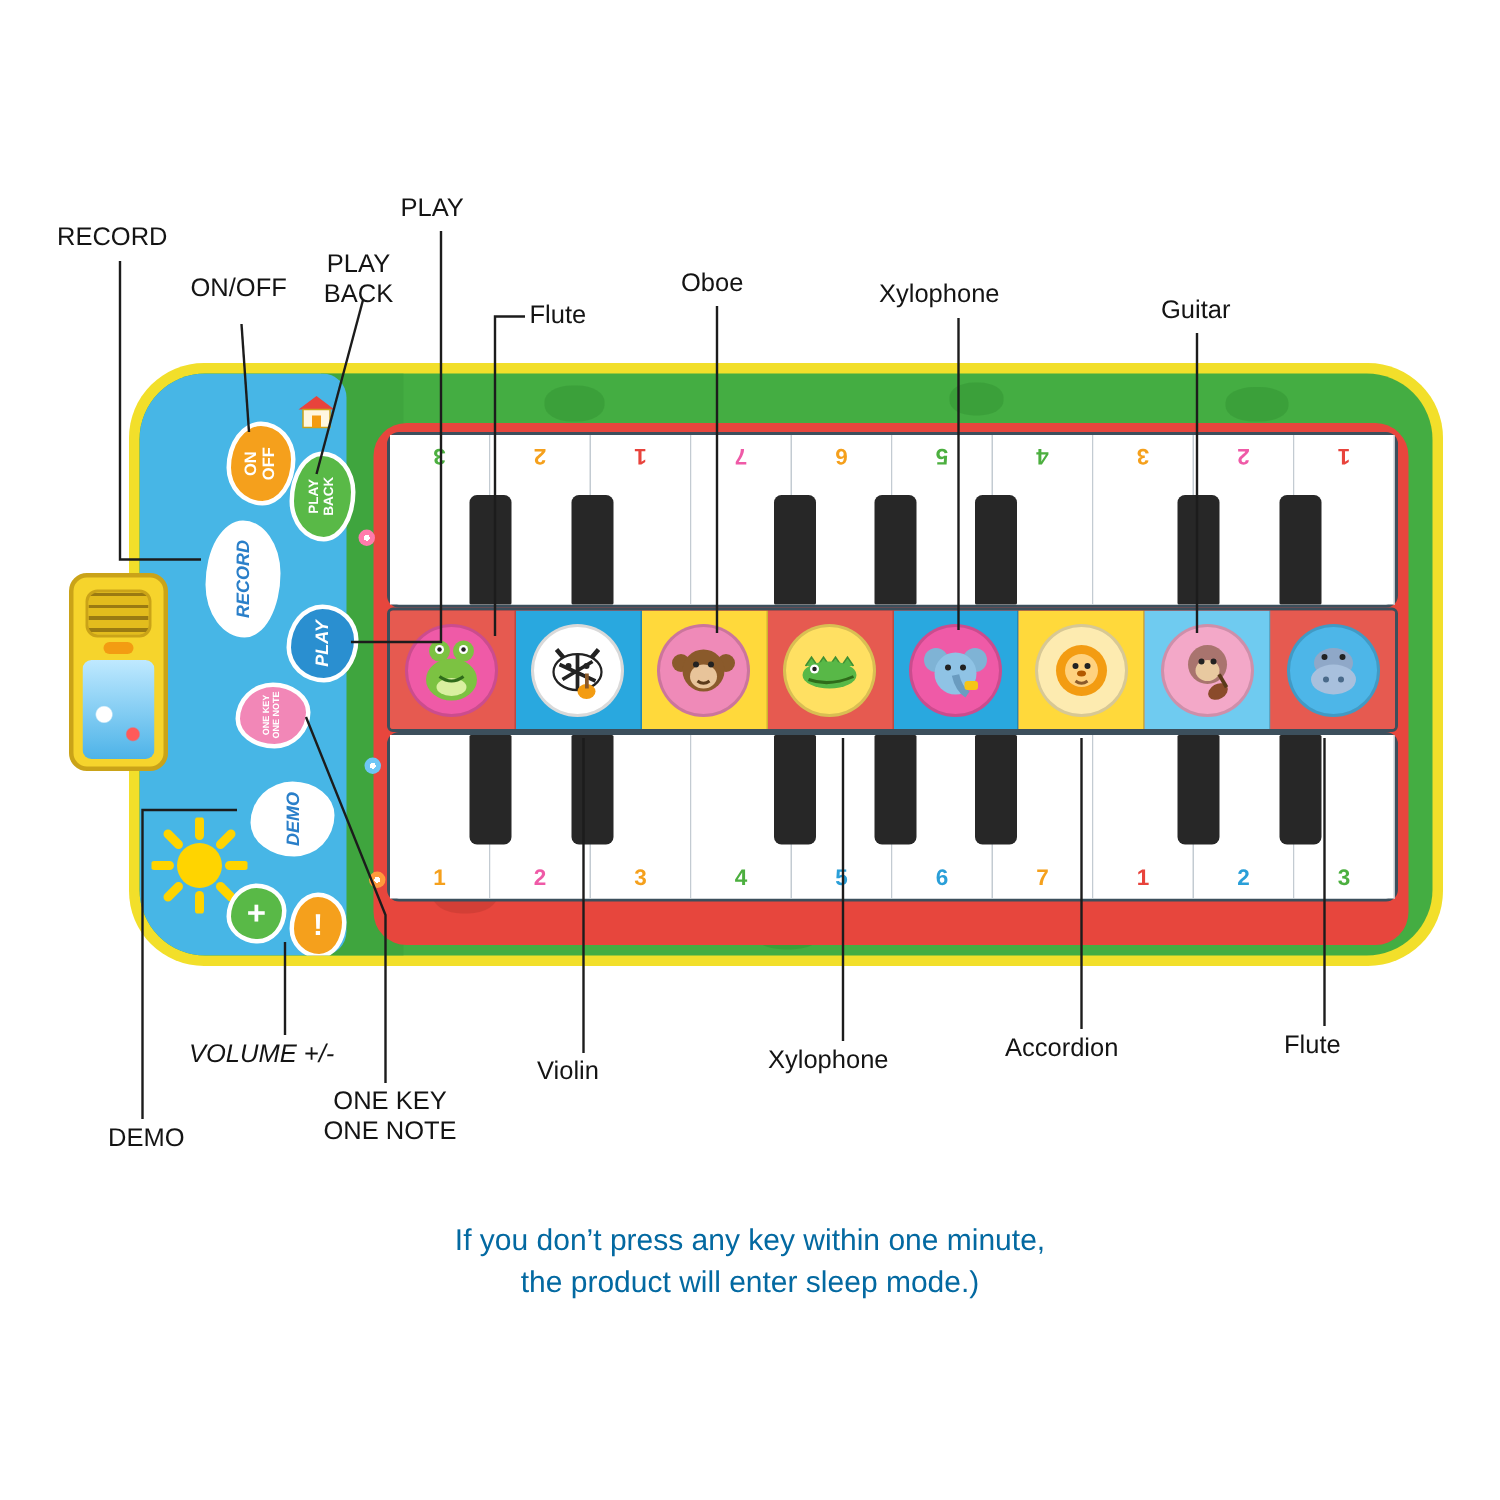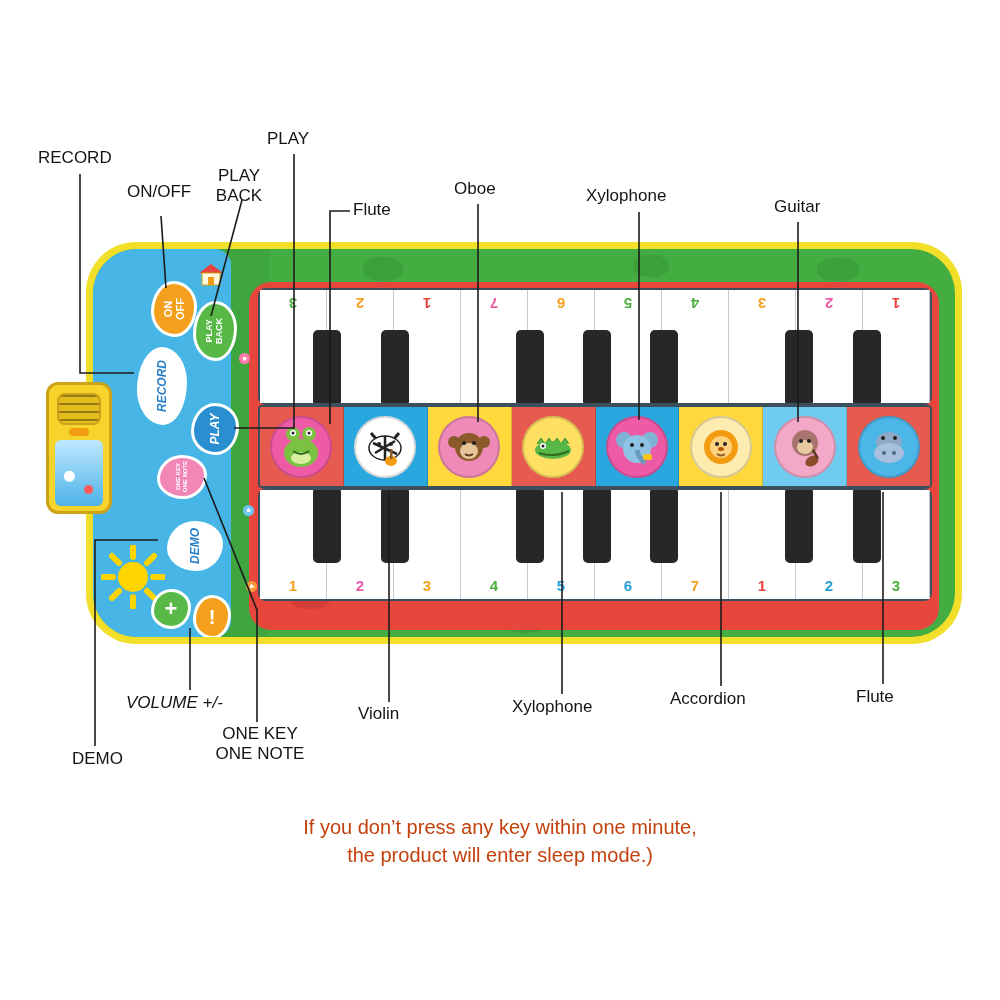--- a/index.html
+++ b/index.html
@@ -67,21 +67,21 @@
             background:repeating-linear-gradient(to bottom,#9a7a12 0 2.5px,#e3bc1d 2.5px 8px); }
   .knob { width:20px; height:8px; background:#f39c12; border-radius:4px; margin:3px auto; }
   .slabel { margin:4px auto; width:48px; height:66px; border-radius:6px;
             background:
               radial-gradient(circle at 70% 75%, #ff5a5a 0 4px, transparent 5px),
               radial-gradient(circle at 30% 55%, #ffffff 0 5px, transparent 6px),
               linear-gradient(180deg,#bfe9ff,#4db3e8); }
 
   
   .warning { position:absolute; left:0; top:813px; width:1000px; text-align:center;
-             color:#c2410c; font-size:20px; line-height:28px; z-index:11; }
+             color:#0369a1; font-size:20px; line-height:28px; z-index:11; }
 </style>
 </head>
 <body>
 
 <div class="canvas">
 
   <svg class="lines" viewBox="0 0 1000 1000" fill="none" stroke="#1c1c1c" stroke-width="1.6">
     <polyline points="80,174 80,373 134,373"></polyline>
     <polyline points="161,216 166,288"></polyline>
     <polyline points="242,200 211,316"></polyline>

